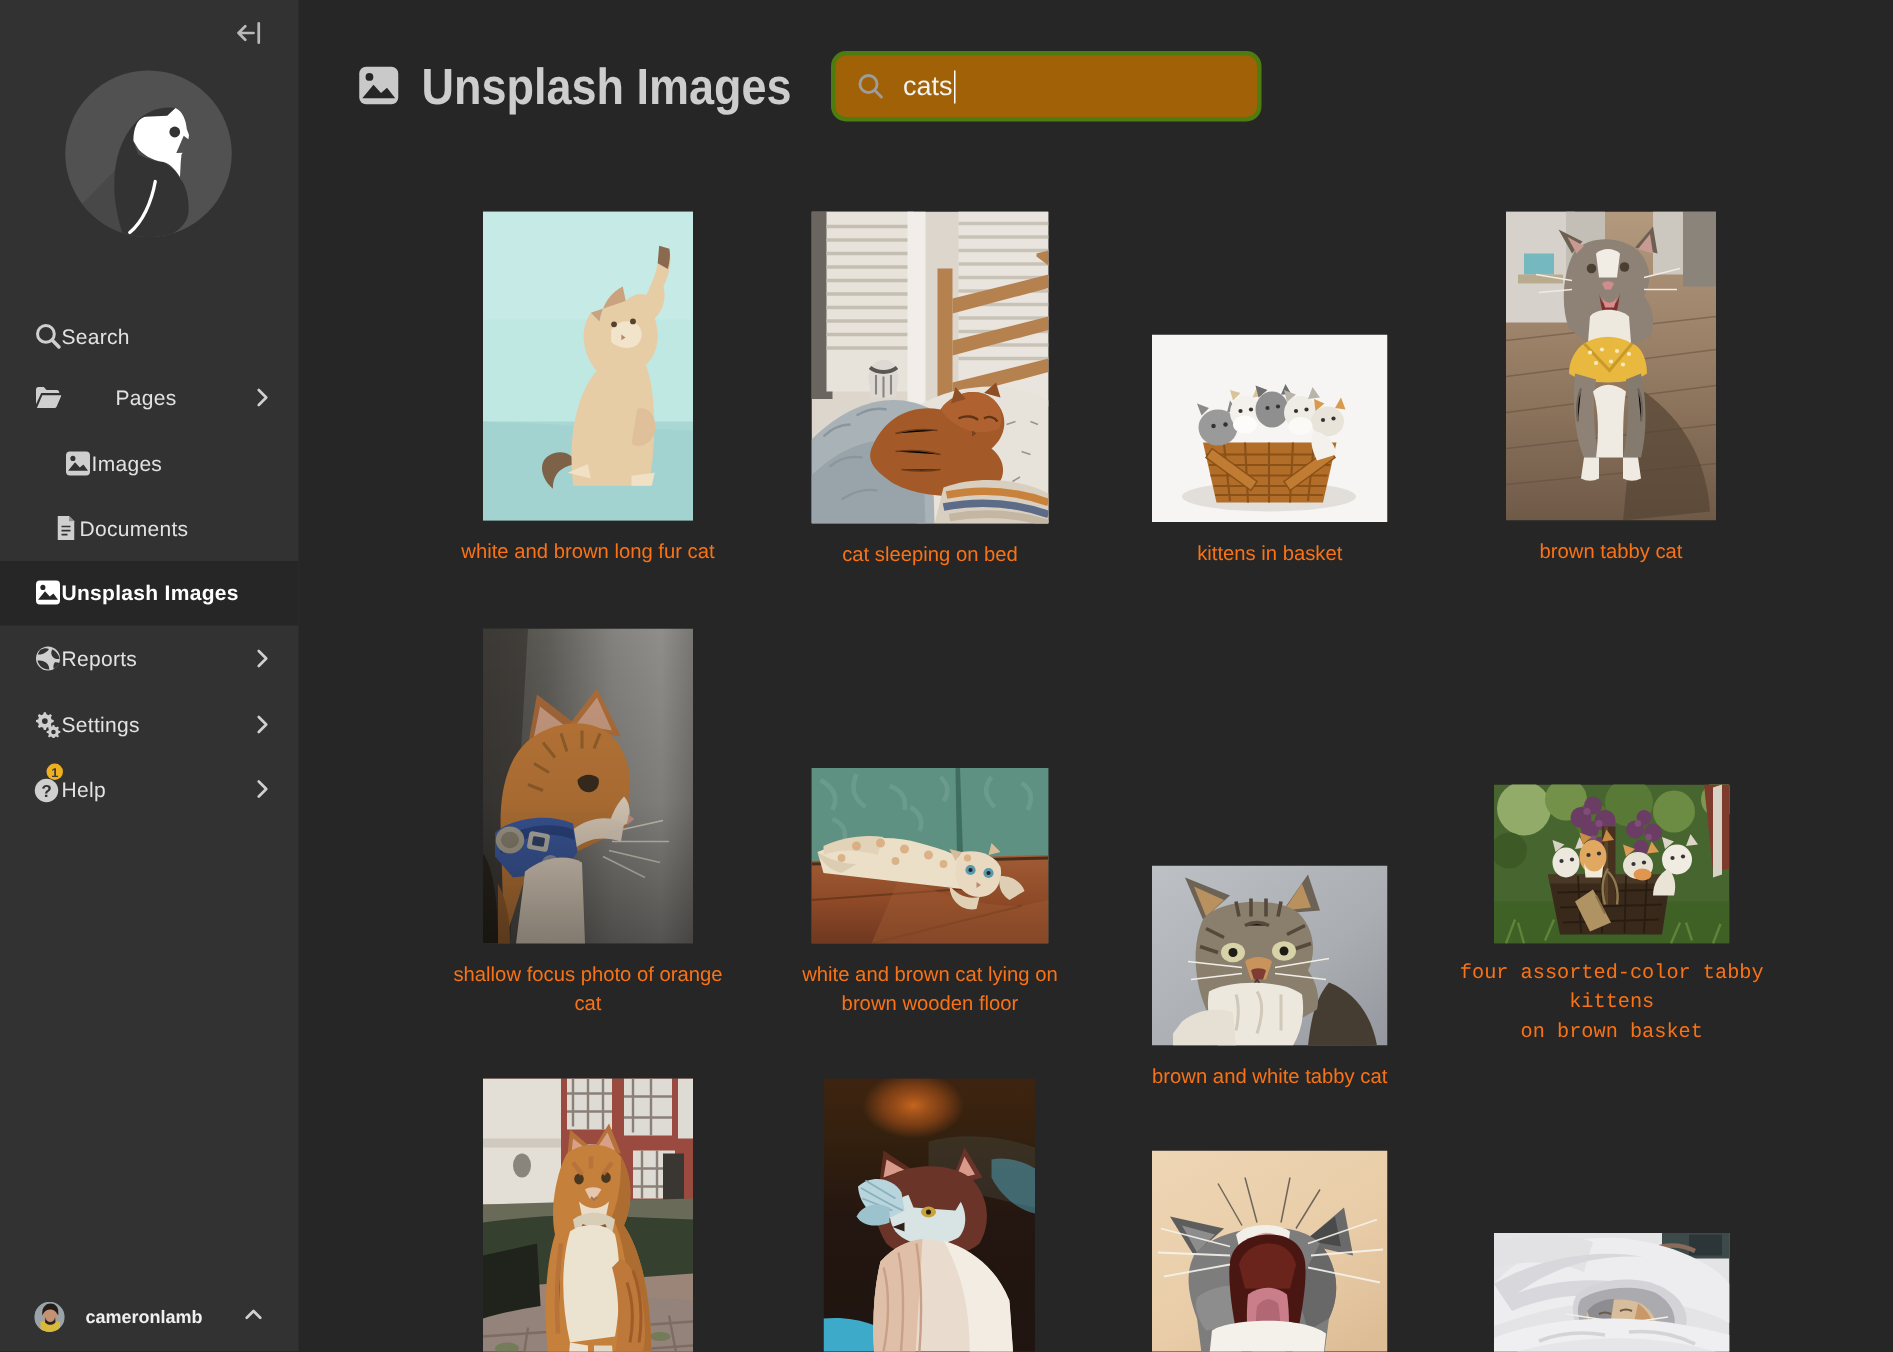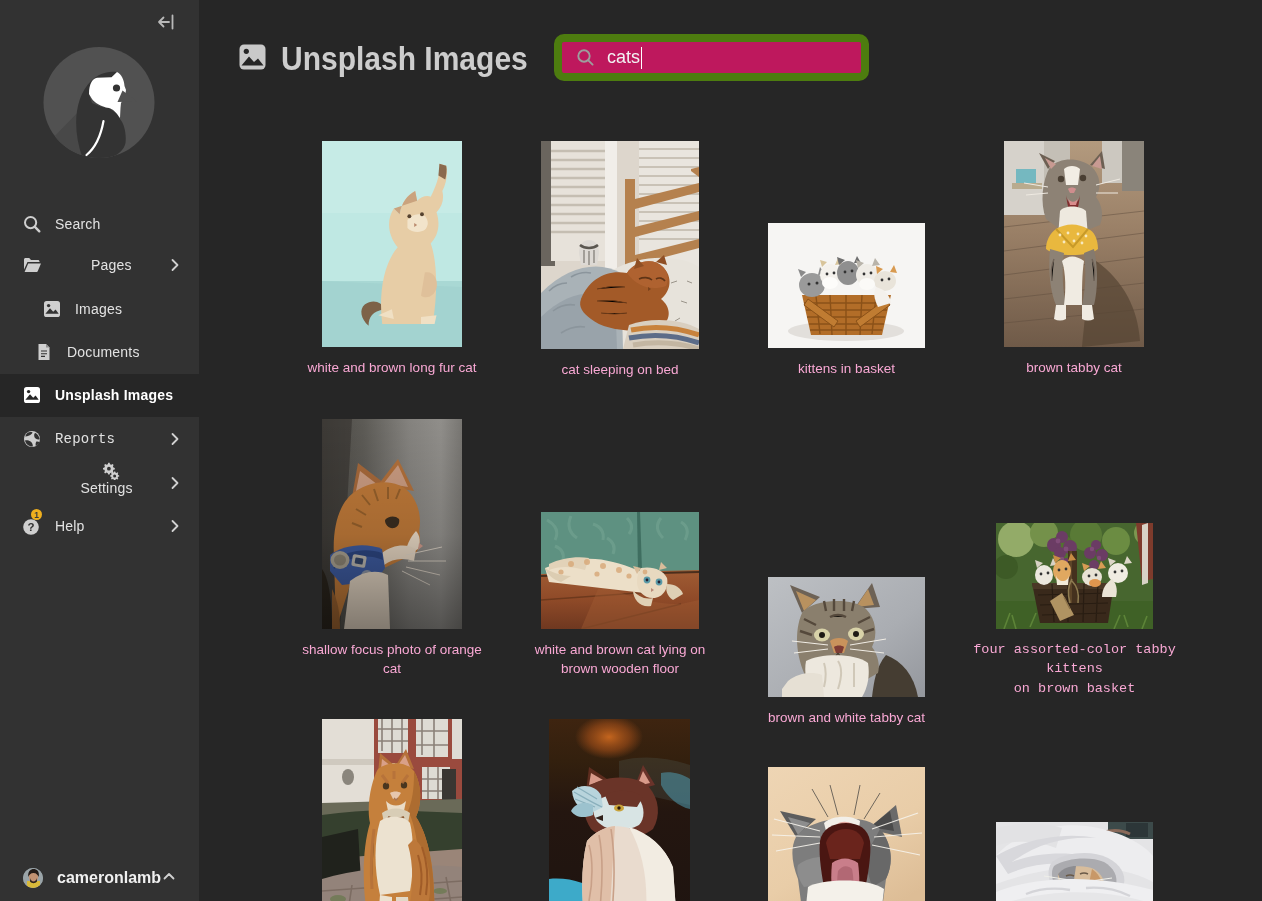--- a/index.html
+++ b/index.html
@@ -5,41 +5,41 @@
   * { margin:0; padding:0; box-sizing:border-box; }
   html,body { width:1262px; height:901px; overflow:hidden; background:#262626;
     font-family:"Liberation Sans", sans-serif; }
   #app { position:relative; width:1262px; height:901px; }
   
   #side { position:absolute; left:0; top:0; width:199px; height:901px; background:#323232; }
   #collapse { position:absolute; left:155px; top:11px; width:22px; height:22px; }
   #logo { position:absolute; left:43px; top:46px; }
   .nav { position:absolute; left:0; width:199px; height:43px; display:flex; align-items:center; }
   .nav .ic { width:18px; height:18px; margin-left:23px; flex:none; }
-  .nav .txt { margin-left:14px; font-size:14px; color:#e2e2e2; letter-spacing:.2px; }
+  .nav .txt { font-size:14px; color:#e2e2e2; letter-spacing:.2px; }
   .nav .chev { position:absolute; right:20px; top:50%; transform:translateY(-50%); }
   .nav.active { background:#262626; }
   #user { position:absolute; left:0; top:856px; width:199px; height:43px; display:flex; align-items:center; }
-  #user .txt { margin-left:13px; font-size:16px; font-weight:bold; color:#f0f0f0; }
+  #user .txt { margin-left:13px; font-size:12px; font-weight:bold; color:#f0f0f0; }
   
   #hicon { position:absolute; left:239px; top:44px; }
   #title { position:absolute; left:281px; top:42px; font-size:30px; font-weight:bold;
     color:#cdcdcd; letter-spacing:0px; white-space:nowrap; line-height:30px;
     transform:scaleY(1.13); transform-origin:left top; }
-  #search { position:absolute; left:554px; top:34px; width:315px; height:47px;
-    border:8px solid #4d7c0f; border-radius:10px; background:#be185d;
+  #search { position:absolute; left:554px; top:34px; width:287px; height:47px;
+    border:3px solid #4d7c0f; border-radius:10px; background:#a16207;
     display:flex; align-items:center; }
   #search .mag { margin-left:14px; flex:none; }
   #search .q { margin-left:12px; font-size:18px; color:#f2f2f2; }
   #search .caret { width:1px; height:22px; background:#fff; margin-left:1px; }
   
   .tile { position:absolute; }
   .tile svg { display:block; }
   .cap { position:absolute; top:100%; margin-top:10.5px; left:50%; transform:translateX(-50%);
-    width:230px; text-align:center; font-size:13.5px; line-height:19.5px; color:#f9a8d4; }
+    width:230px; text-align:center; font-size:13.5px; line-height:19.5px; color:#f97316; }
 </style>
 </head>
 <body>
 <div id="app">
   <div id="side">
     <svg id="collapse" width="22" height="22" viewBox="0 0 22 22">
       <path d="M4 11 h10 M4 11 l4.5 -4.5 M4 11 l4.5 4.5 M17.5 4.5 v13" stroke="#b9b9b9" stroke-width="1.8" fill="none" stroke-linecap="round"></path>
     </svg>
     <svg id="logo" width="112" height="113" viewBox="0 0 112 113">
       <defs>
@@ -91,34 +91,34 @@
       <div class="txt">Documents</div>
     </div>
     <div class="nav active" style="top:373.5px;">
       <svg class="ic" viewBox="0 0 18 18">
           <rect x="1" y="1" width="16" height="16" rx="2.6" fill="#ffffff"></rect>
           <circle cx="5.6" cy="5.6" r="1.7" fill="#262626"></circle>
           <path d="M2.4 13.8 L7 8.2 L10.2 11.7 L12.6 9.6 L15.7 13.8 Z" fill="#262626"></path>
         </svg>
       <div class="txt" style="font-weight:bold;color:#fff;">Unsplash Images</div>
     </div>
-    <div class="nav" style="top:417.5px;font-family:Liberation Mono, monospace;">
+    <div class="nav" style="top:417.5px;">
       <svg class="ic" viewBox="0 0 18 18">
           <circle cx="9" cy="9" r="8" fill="#cfcfcf"></circle>
           <path d="M4 3.2 C6 2 8 1.8 9.6 2.6 C9 4 7.6 4.8 6.2 5.6 C4.8 6.2 3.4 6.4 2.2 6.4 C2.6 5.2 3.2 4 4 3.2 Z" fill="#323232"></path>
           <path d="M12 2.8 C14.4 4 16.2 6.4 16.8 9.2 C15.4 9.6 13.8 9.4 12.6 8.4 C11.4 7.4 11 5.8 11.2 4.4 Z" fill="#323232"></path>
           <path d="M2 10.4 C3.8 10 6 10.4 7.6 11.6 C9.2 12.8 10 14.6 9.8 16.4 C6 16.6 2.8 14 2 10.4 Z" fill="#323232"></path>
           <path d="M13.4 11.6 C14.6 11.4 15.8 11.6 16.6 12.2 C15.8 13.8 14.4 15.2 12.8 16 C12.4 14.4 12.6 12.8 13.4 11.6 Z" fill="#323232"></path>
         </svg>
       <div class="txt">Reports</div>
       <svg class="chev" width="8" height="13" viewBox="0 0 8 13">
           <path d="M1.5 1.5 L6.5 6.5 L1.5 11.5" stroke="#d0d0d0" stroke-width="1.8" fill="none" stroke-linecap="round" stroke-linejoin="round"></path>
         </svg>
     </div>
-    <div class="nav" style="top:461.5px;flex-direction:column;">
+    <div class="nav" style="top:461.5px;">
       <svg class="ic" viewBox="0 0 18 18">
           <g fill="#cfcfcf">
             <path d="M6.2 0.8 L7.6 0.8 L8 2.2 L9.3 2.8 L10.6 2 L11.6 3 L10.9 4.3 L11.4 5.6 L12.8 6 L12.8 7.4 L11.4 7.8 L10.9 9.1 L11.6 10.4 L10.6 11.4 L9.3 10.6 L8 11.2 L7.6 12.6 L6.2 12.6 L5.8 11.2 L4.5 10.6 L3.2 11.4 L2.2 10.4 L2.9 9.1 L2.4 7.8 L1 7.4 L1 6 L2.4 5.6 L2.9 4.3 L2.2 3 L3.2 2 L4.5 2.8 L5.8 2.2 Z"></path>
             <circle cx="6.9" cy="6.7" r="1.9" fill="#323232"></circle>
             <path d="M12.1 9.4 L13.2 9.4 L13.5 10.5 L14.5 10.9 L15.5 10.3 L16.3 11.1 L15.7 12.1 L16.1 13.1 L17.2 13.4 L17.2 14.5 L16.1 14.8 L15.7 15.8 L16.3 16.8 L15.5 17.6 L14.5 17 L13.5 17.4 L13.2 18.5 L12.1 18.5 L11.8 17.4 L10.8 17 L9.8 17.6 L9 16.8 L9.6 15.8 L9.2 14.8 L8.1 14.5 L8.1 13.4 L9.2 13.1 L9.6 12.1 L9 11.1 L9.8 10.3 L10.8 10.9 L11.8 10.5 Z"></path>
             <circle cx="12.65" cy="13.95" r="1.5" fill="#323232"></circle>
           </g>
         </svg>
       <div class="txt">Settings</div>
       <svg class="chev" width="8" height="13" viewBox="0 0 8 13">

